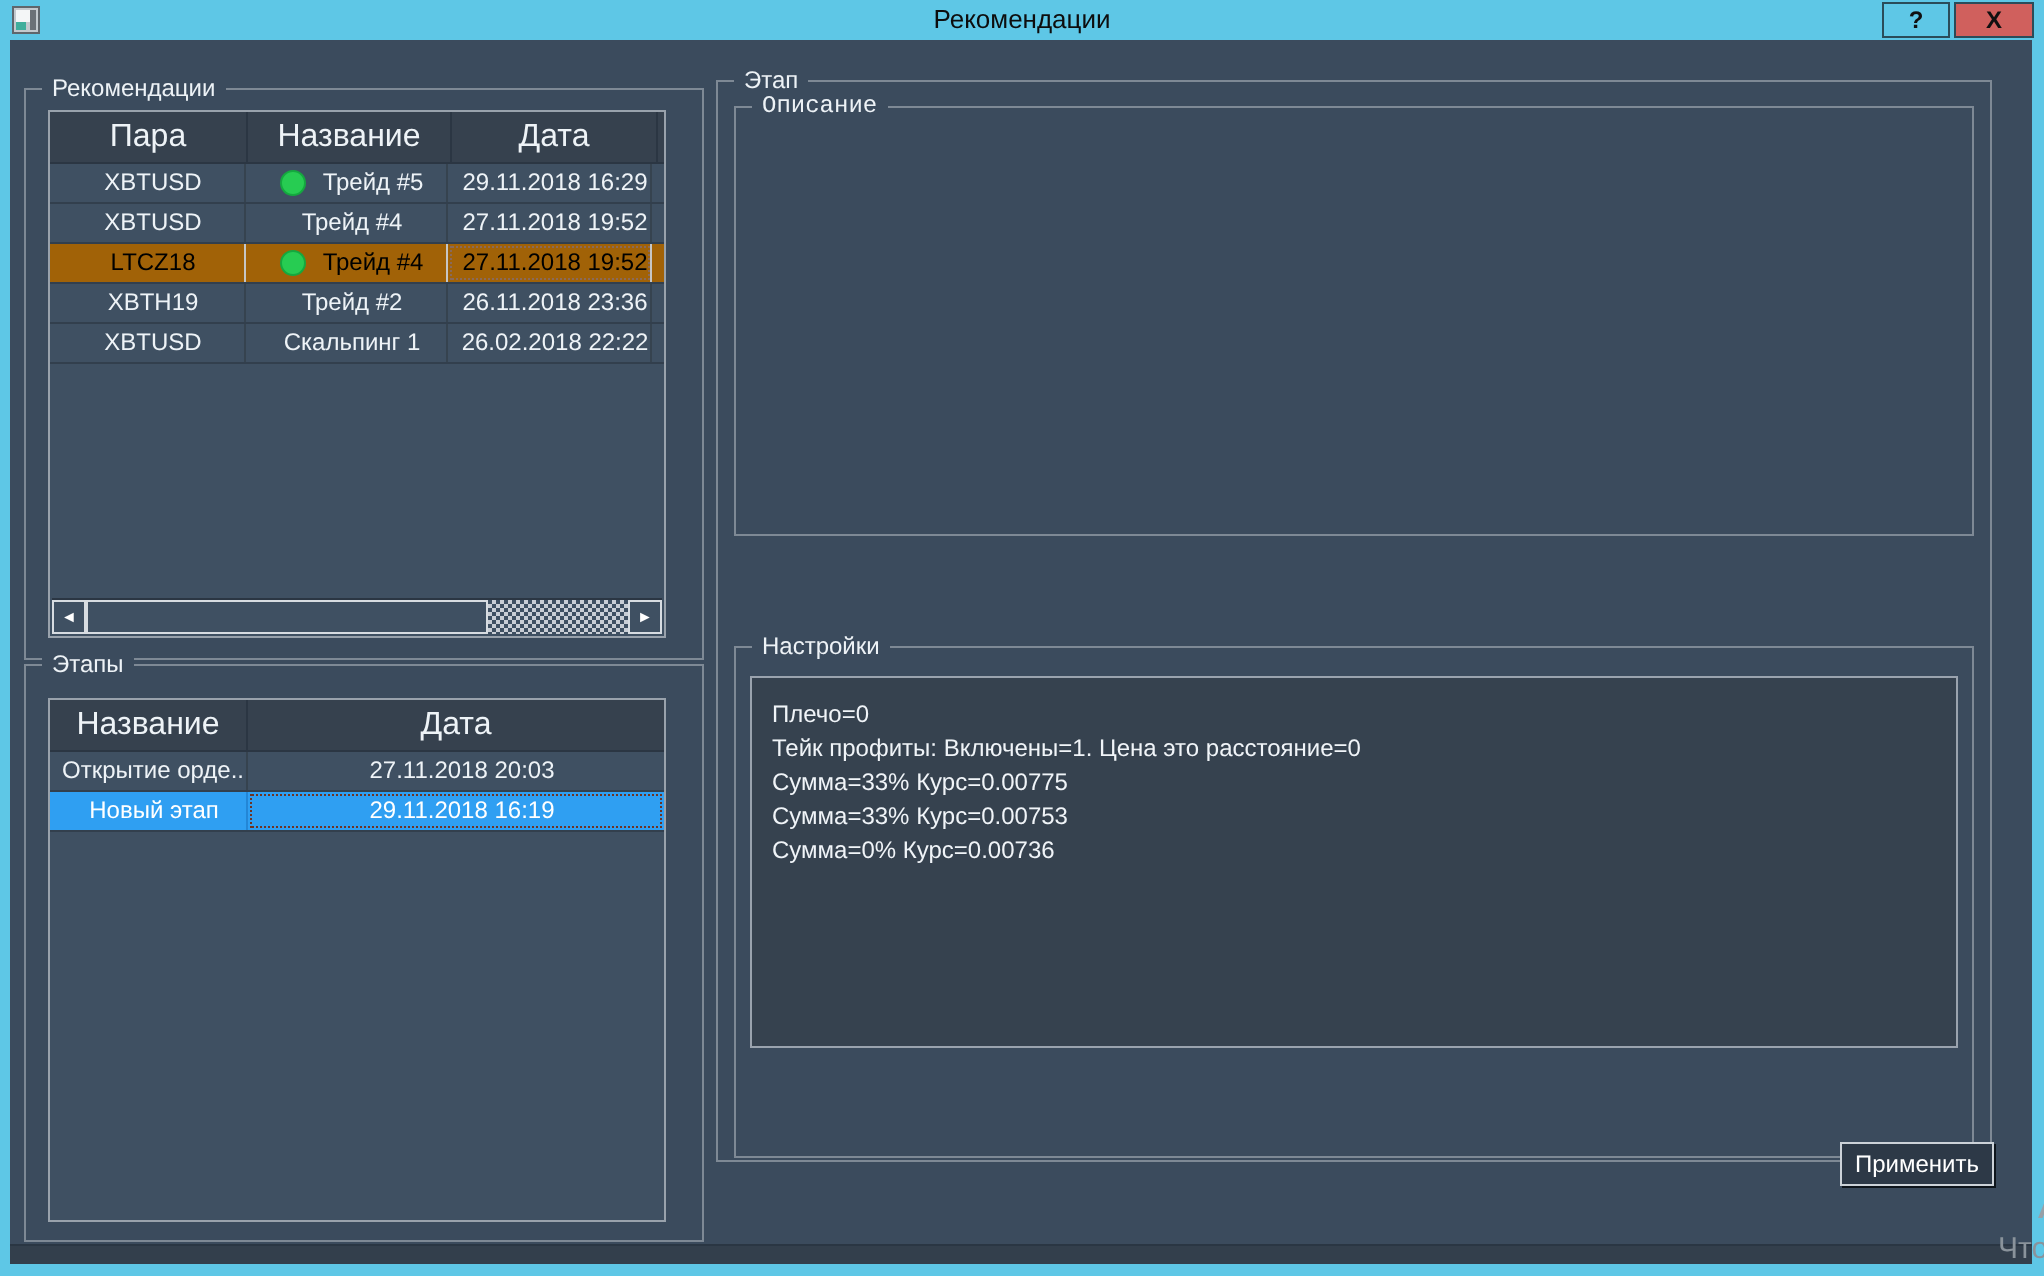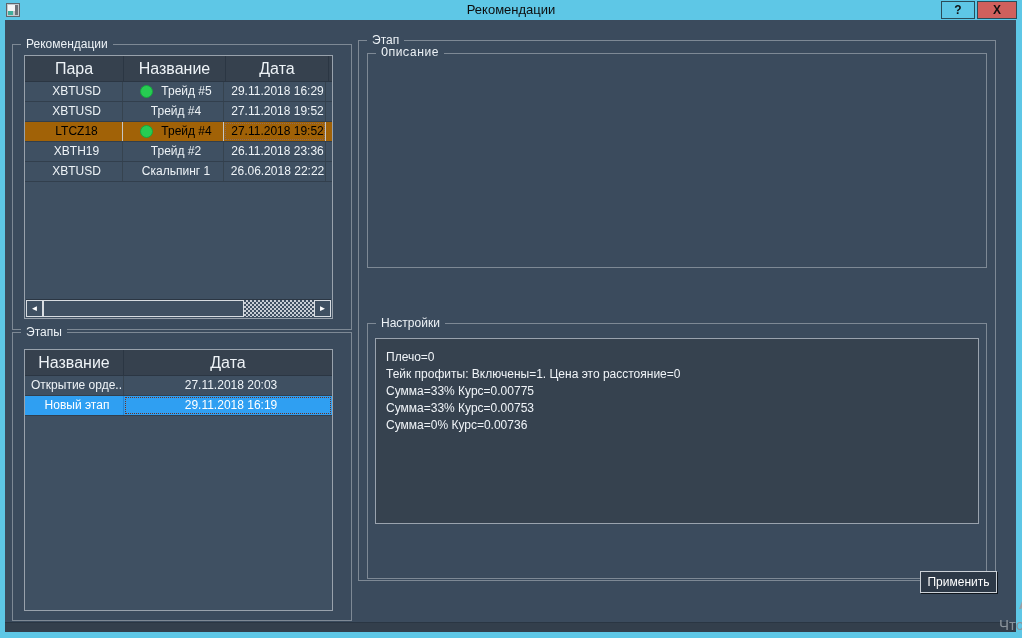--- a/index.html
+++ b/index.html
@@ -99,21 +99,21 @@
       </div>
       <div class="trow">
         <div class="td c1">XBTH19</div>
         <div class="td c2">Трейд #2</div>
         <div class="td c3">26.11.2018 23:36</div>
         <div class="td c4">0</div>
       </div>
       <div class="trow">
         <div class="td c1">XBTUSD</div>
         <div class="td c2">Скальпинг 1</div>
-        <div class="td c3">26.06.2018 22:22</div>
+        <div class="td c3">26.02.2018 22:22</div>
         <div class="td c4">0</div>
       </div>
       <div class="hscroll">
         <div class="sb-arrow">◄</div>
         <div class="sb-thumb"></div>
         <div class="sb-dither"></div>
         <div class="sb-arrow">►</div>
       </div>
     </div>
   </div>

